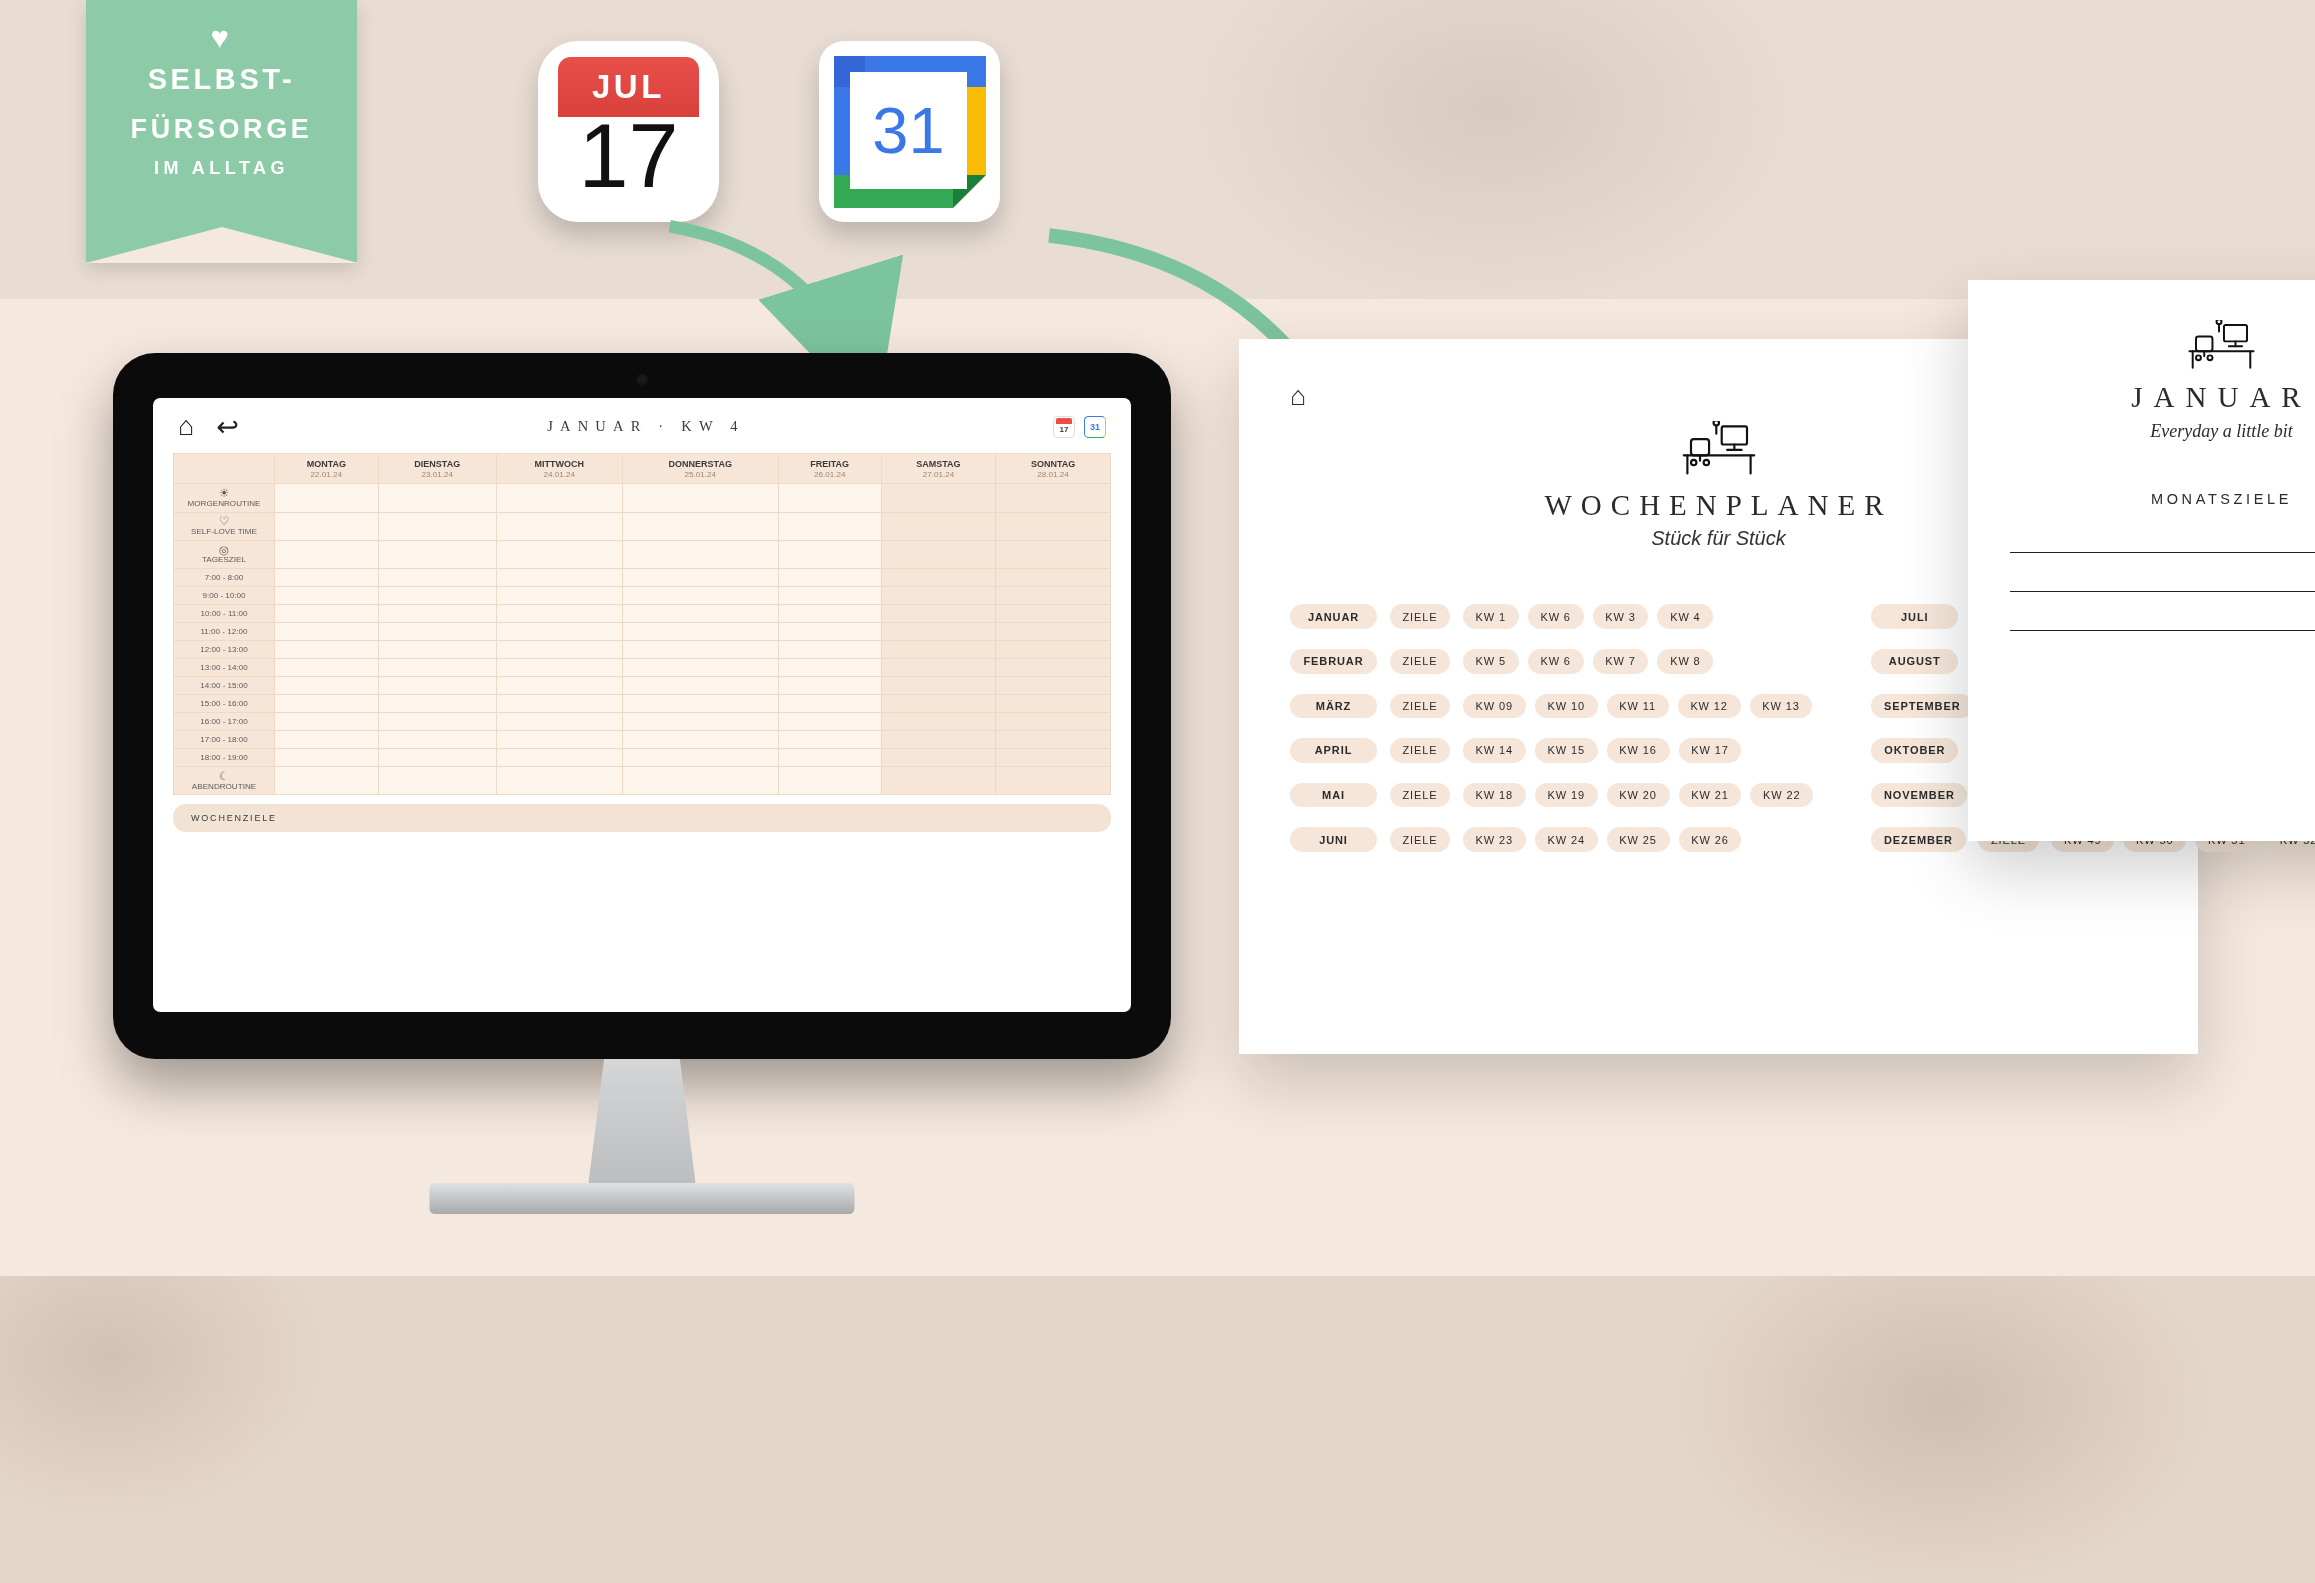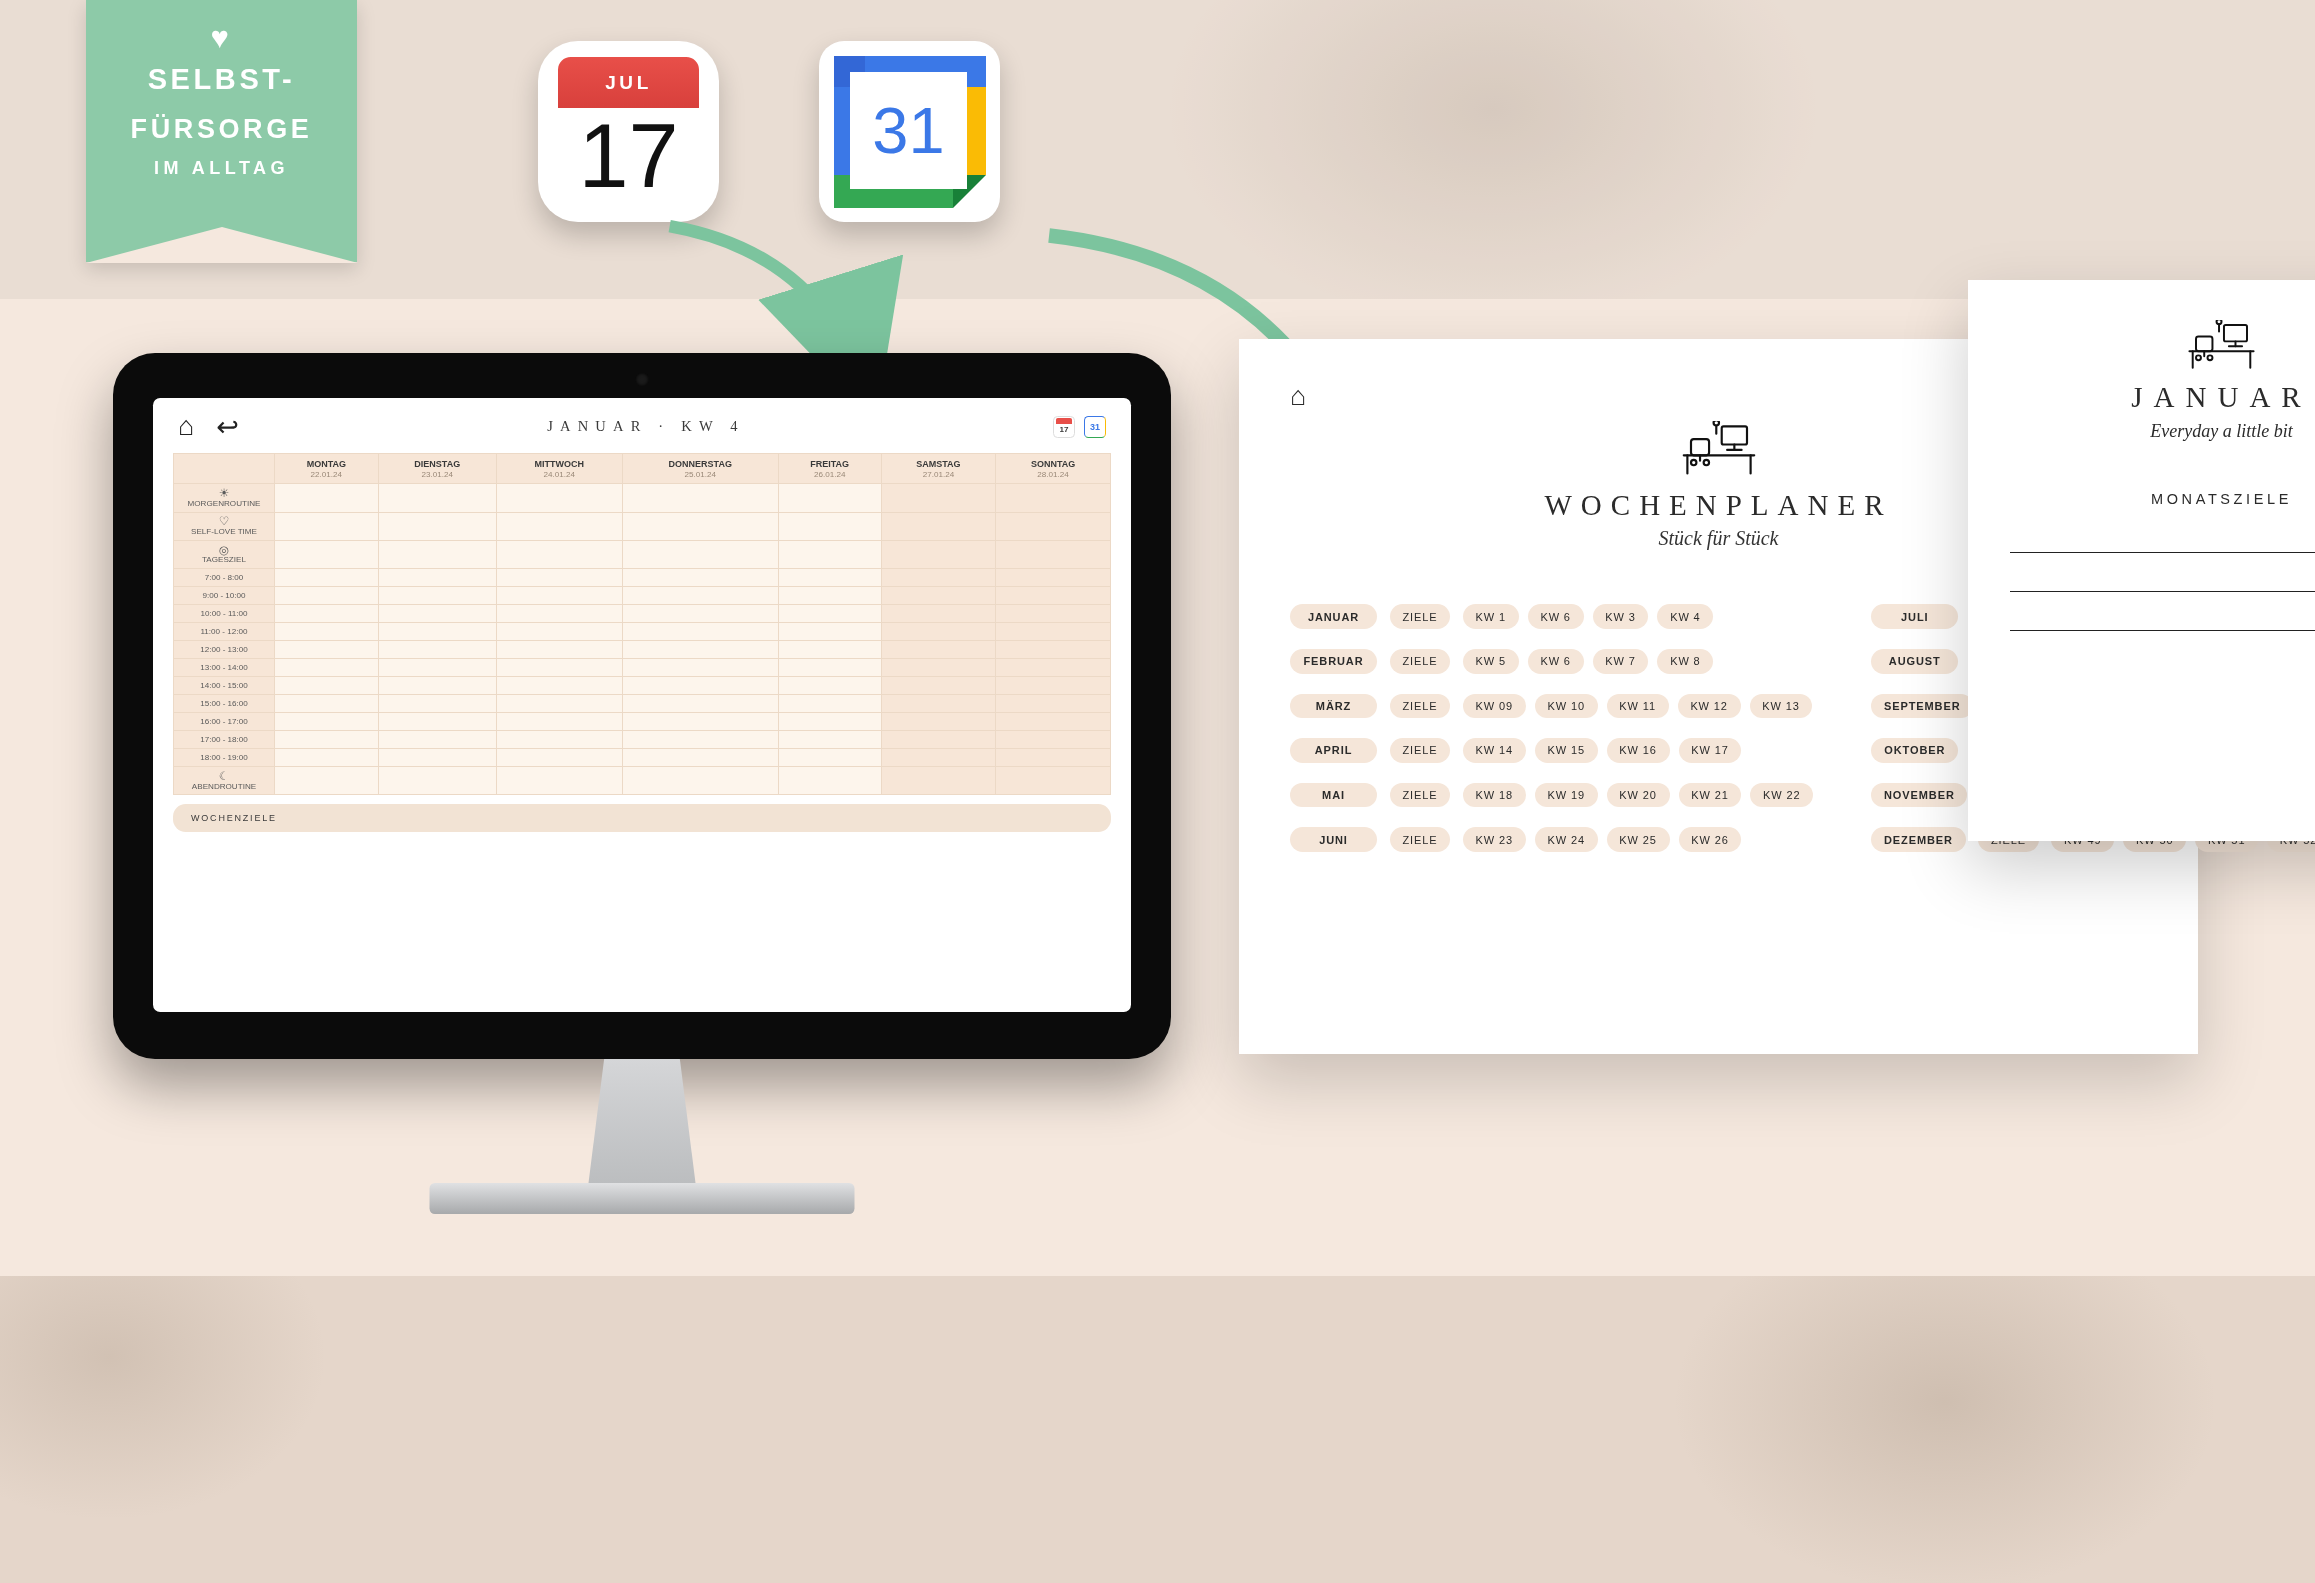--- a/index.html
+++ b/index.html
@@ -37,23 +37,23 @@
   }
 
   
   .appicon {
     position: absolute; width: 181px; height: 181px; border-radius: 40px;
     background: #fff; box-shadow: 0 12.7px 27px rgba(0,0,0,.2);
     display: flex; flex-direction: column; align-items: center; justify-content: center;
     font-family: Arial, sans-serif; overflow: hidden;
   }
   .apple-cal { top: 41px; left: 538px; }
-  .apple-cal .top { position: absolute; top: 16.3px; left: 20px; right: 20px; height: 51px;
+  .apple-cal .top { position: absolute; top: 16.3px; left: 20px; right: 20px; height: 60px;
     background: linear-gradient(#e84f49,#d8403c); border-radius: 12.7px 12.7px 0 0;
-    color: #fff; font-weight: 700; font-size: 19px; letter-spacing: 3.6px;
+    color: #fff; font-weight: 700; font-size: 33px; letter-spacing: 3.6px;
     display: flex; align-items: center; justify-content: center; }
   .apple-cal .num { font-size: 90px; font-weight: 300; margin-top: 49px; color: #111; }
 
   .google-cal { top: 41px; left: 819px; border-radius: 25px; padding: 0; }
   .google-cal .center {
     position: absolute; inset: 31px 33px 33px 31px; background: #fff;
     display: flex; align-items: center; justify-content: center;
     font-size: 65px; color: #3b78e7; font-weight: 400;
   }
   .google-cal .b-top    { position: absolute; top: 14.5px; left: 45px; right: 47px; height: 31px; background: #3b78e7; }
@@ -117,21 +117,21 @@
 
   
   .sheet-wp {
     position: absolute; top: 339px; left: 1239px; width: 959px; height: 715px;
     background: #fff; box-shadow: 0 27px 63px rgba(0,0,0,.18);
     padding: 42px 51px; font-family: Arial, sans-serif; color: #2b2b2b;
   }
   .sheet-wp .home { font-size: 27px; }
   .sheet-wp .hero { text-align: center; margin-top: 9px; }
   .sheet-wp .hero .title { font-family: Georgia, serif; letter-spacing: 9px; font-size: 29px; margin-top: 9px; }
-  .sheet-wp .hero .sub { font-style: italic; font-family: Liberation Serif, serif; font-size: 20px; margin-top: 5.4px; color: #333; }
+  .sheet-wp .hero .sub { font-style: italic; font-family: Liberation Sans, sans-serif; font-size: 20px; margin-top: 5.4px; color: #333; }
   .cols { display: flex; gap: 58px; margin-top: 54px; font-size: 11px; }
   .col { flex: 1; display: flex; flex-direction: column; gap: 20px; }
   .mrow { display: flex; align-items: center; gap: 12.7px; }
   .pill { background: #f5e6d9; border-radius: 14.5px; padding: 6.3px 12.7px; letter-spacing: 0.9px; white-space: nowrap; }
   .pill.m { min-width: 87px; text-align: center; font-weight: 600; }
   .pill.z { min-width: 54px; text-align: center; }
   .kw-wrap { display: flex; gap: 9px; flex-wrap: nowrap; }
   .pill.k { min-width: 47px; text-align: center; }
 
   

